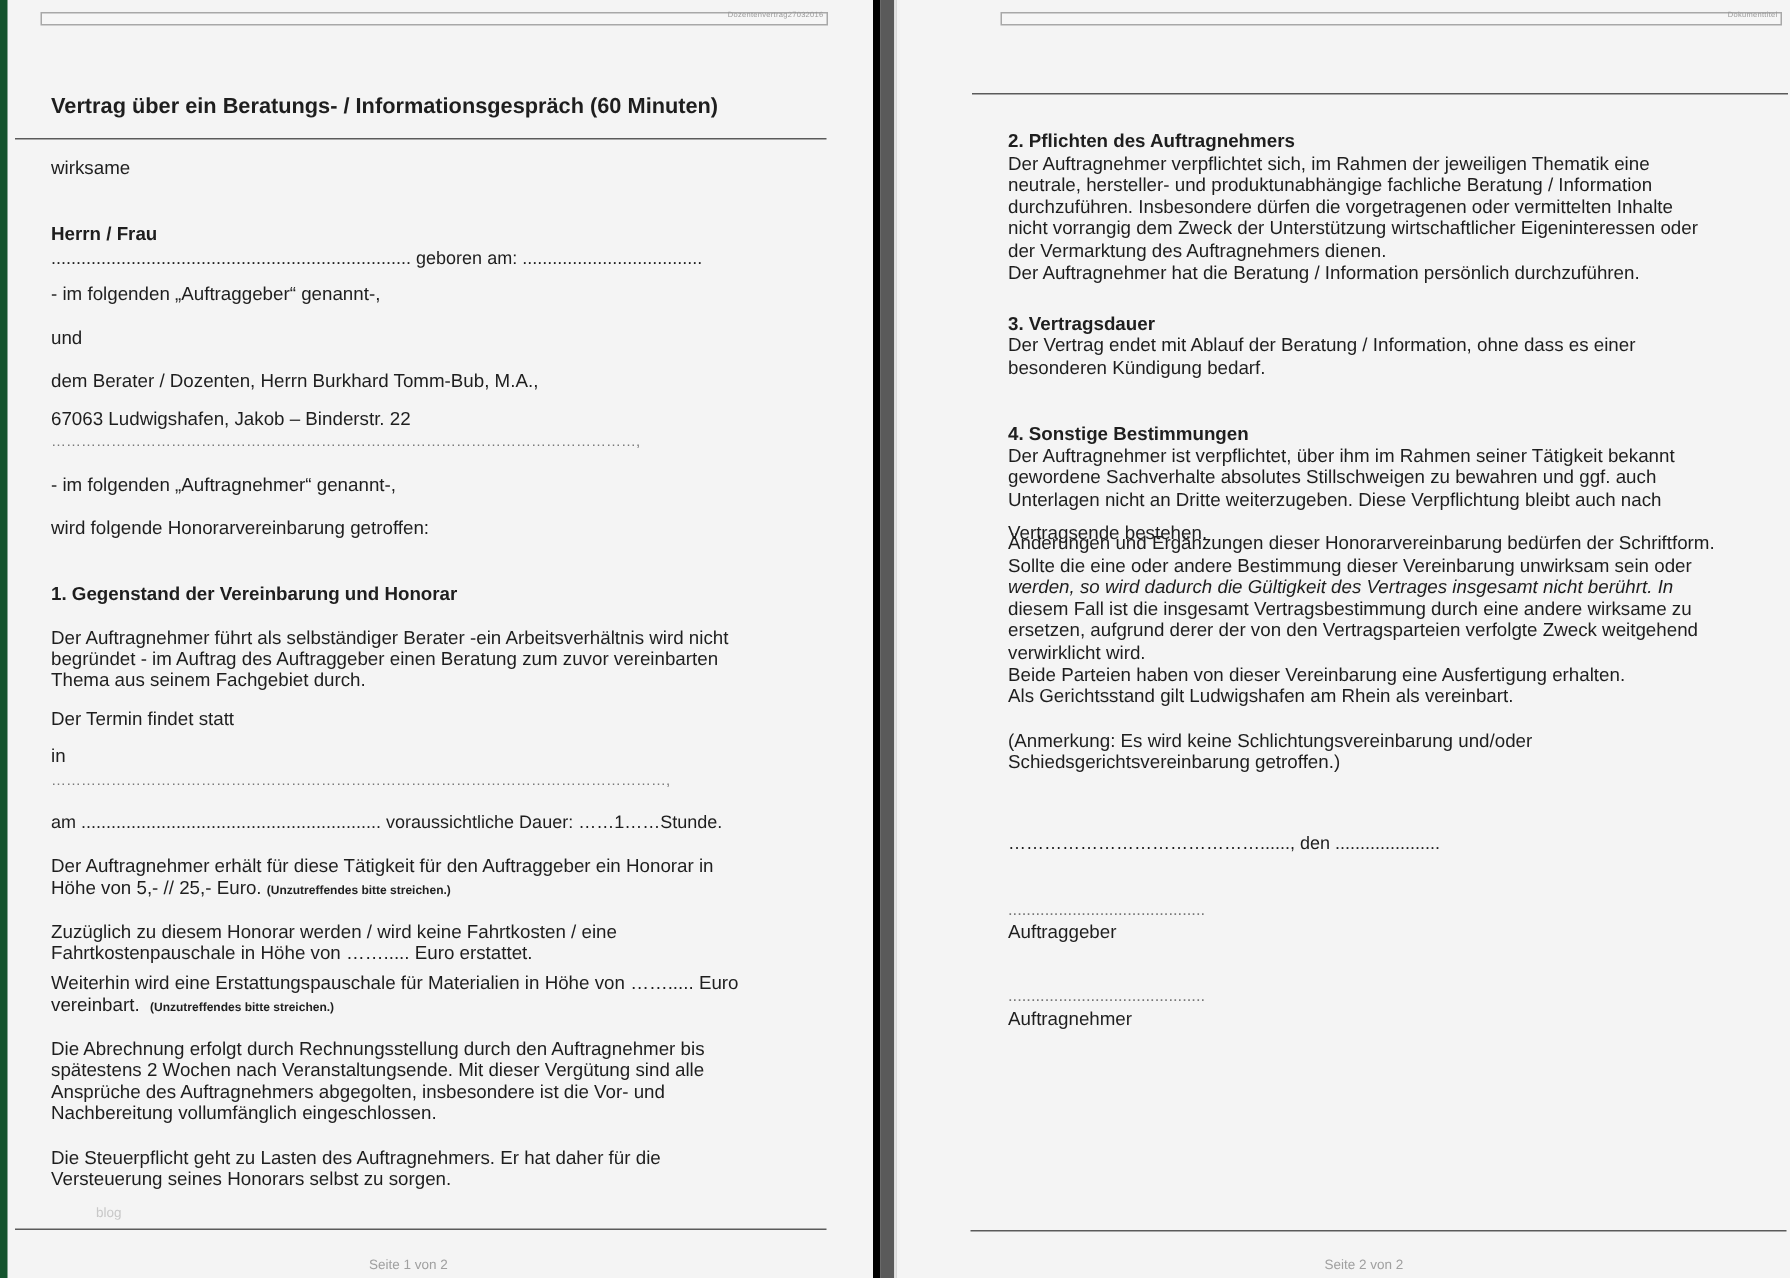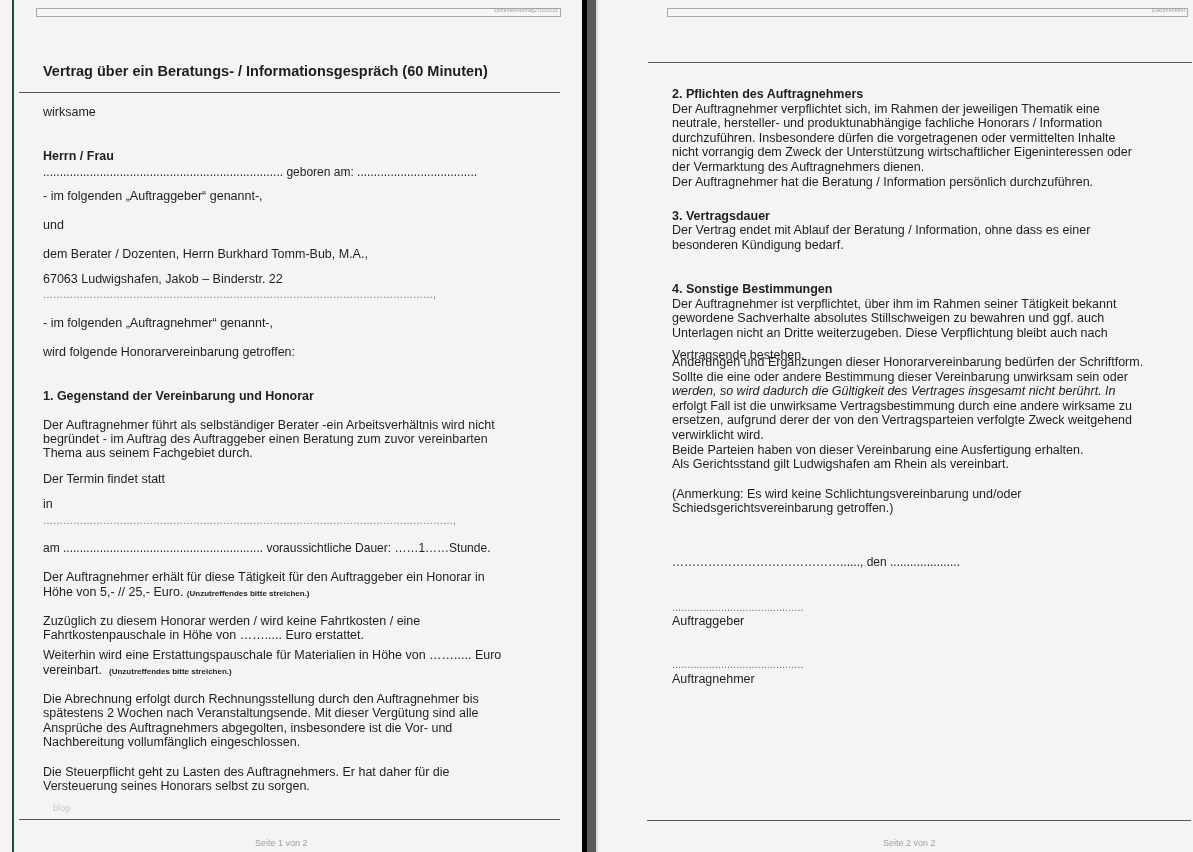--- a/index.html
+++ b/index.html
@@ -7,41 +7,41 @@
     width: 1193px; height: 852px; overflow: hidden;
     background: #f4f4f4;
     font-family: "Liberation Sans", sans-serif;
     color: #1a1a1a;
     position: relative;
   }
   .page {
     position: absolute; top: 0; height: 852px;
     background: #f4f4f4;
   }
-  #page1 { left: 12px; width: 582px; border-left: 2px solid #14532d; }
+  #page1 { left: 0; width: 582px; border-left: 5px solid #14532d; }
   #page2 { left: 597px; width: 596px; border-left: 1px solid #d8d8d8; }
   .divider-black { position: absolute; left: 582px; top: 0; width: 5px; height: 852px; background: #000; }
   .divider-gray { position: absolute; left: 587px; top: 0; width: 9px; height: 852px; background: #5a5a5a; }
   .divider-light { position: absolute; left: 596px; top: 0; width: 1px; height: 852px; background: #dcdcdc; }
 
   .header-box {
     position: absolute; top: 8px; height: 7px;
     border: 1px solid #a8a8a8; background: #f6f6f6;
   }
   .header-box span {
     position: absolute; right: 2px; top: -2px;
     font-size: 5px; color: #9a9a9a; letter-spacing: 0.2px;
   }
   .rule { position: absolute; height: 1px; background: #5a5a5a; }
 
   .t { position: absolute; font-size: 12.5px; line-height: 14.5px; white-space: nowrap; color: #1e1e1e; }
   .b { font-weight: bold; }
   .title { font-size: 14.5px; font-weight: bold; }
   .small { font-size: 8px; font-weight: bold; }
-  .faint { color: #c8c8c8; font-size: 9px; }
+  .faint { color: #c8c8c8; font-size: 9px; margin-left: 20px; }
   .footer { position: absolute; font-size: 9px; color: #a0a0a0; }
   .dots { color: #777; letter-spacing: 0px; }
 </style>
 </head>
 <body>
 
 <div class="page" id="page1">
   <div class="header-box" style="left:22px; width:523px;">
     <span>Dozentenvertrag27032016</span>
   </div>
@@ -100,39 +100,39 @@
 <div class="divider-light"></div>
 
 <div class="page" id="page2">
   <div class="header-box" style="left:69px; width:519px;">
     <span>Dokumenttitel</span>
   </div>
   <div class="rule" style="left:50px; top:62px; width:544px;"></div>
 
   <div class="t b" style="left:74px; top:87px;">2. Pflichten des Auftragnehmers</div>
   <div class="t" style="left:74px; top:102px;">Der Auftragnehmer verpflichtet sich, im Rahmen der jeweiligen Thematik eine</div>
-  <div class="t" style="left:74px; top:116px;">neutrale, hersteller- und produktunabhängige fachliche Honorars / Information</div>
+  <div class="t" style="left:74px; top:116px;">neutrale, hersteller- und produktunabhängige fachliche Beratung / Information</div>
   <div class="t" style="left:74px; top:131px;">durchzuführen. Insbesondere dürfen die vorgetragenen oder vermittelten Inhalte</div>
   <div class="t" style="left:74px; top:145px;">nicht vorrangig dem Zweck der Unterstützung wirtschaftlicher Eigeninteressen oder</div>
   <div class="t" style="left:74px; top:160px;">der Vermarktung des Auftragnehmers dienen.</div>
   <div class="t" style="left:74px; top:175px;">Der Auftragnehmer hat die Beratung / Information persönlich durchzuführen.</div>
 
   <div class="t b" style="left:74px; top:209px;">3. Vertragsdauer</div>
   <div class="t" style="left:74px; top:223px;">Der Vertrag endet mit Ablauf der Beratung / Information, ohne dass es einer</div>
   <div class="t" style="left:74px; top:238px;">besonderen Kündigung bedarf.</div>
 
   <div class="t b" style="left:74px; top:282px;">4. Sonstige Bestimmungen</div>
   <div class="t" style="left:74px; top:297px;">Der Auftragnehmer ist verpflichtet, über ihm im Rahmen seiner Tätigkeit bekannt</div>
   <div class="t" style="left:74px; top:311px;">gewordene Sachverhalte absolutes Stillschweigen zu bewahren und ggf. auch</div>
   <div class="t" style="left:74px; top:326px;">Unterlagen nicht an Dritte weiterzugeben. Diese Verpflichtung bleibt auch nach</div>
   <div class="t" style="left:74px; top:328px;margin-top:20px;">Vertragsende bestehen.</div>
   <div class="t" style="left:74px; top:355px;">Änderungen und Ergänzungen dieser Honorarvereinbarung bedürfen der Schriftform.</div>
   <div class="t" style="left:74px; top:370px;">Sollte die eine oder andere Bestimmung dieser Vereinbarung unwirksam sein oder</div>
   <div class="t" style="left:74px; top:384px;font-style:italic;">werden, so wird dadurch die Gültigkeit des Vertrages insgesamt nicht berührt. In</div>
-  <div class="t" style="left:74px; top:399px;">erfolgt Fall ist die unwirksame Vertragsbestimmung durch eine andere wirksame zu</div>
+  <div class="t" style="left:74px; top:399px;">diesem Fall ist die insgesamt Vertragsbestimmung durch eine andere wirksame zu</div>
   <div class="t" style="left:74px; top:413px;">ersetzen, aufgrund derer der von den Vertragsparteien verfolgte Zweck weitgehend</div>
   <div class="t" style="left:74px; top:428px;">verwirklicht wird.</div>
   <div class="t" style="left:74px; top:443px;">Beide Parteien haben von dieser Vereinbarung eine Ausfertigung erhalten.</div>
   <div class="t" style="left:74px; top:457px;">Als Gerichtsstand gilt Ludwigshafen am Rhein als vereinbart.</div>
 
   <div class="t" style="left:74px; top:487px;">(Anmerkung: Es wird keine Schlichtungsvereinbarung und/oder</div>
   <div class="t" style="left:74px; top:501px;">Schiedsgerichtsvereinbarung getroffen.)</div>
 
   <div class="t" style="left:74px; top:555px; font-size:12px;">……………………………………......, den .....................</div>
 

